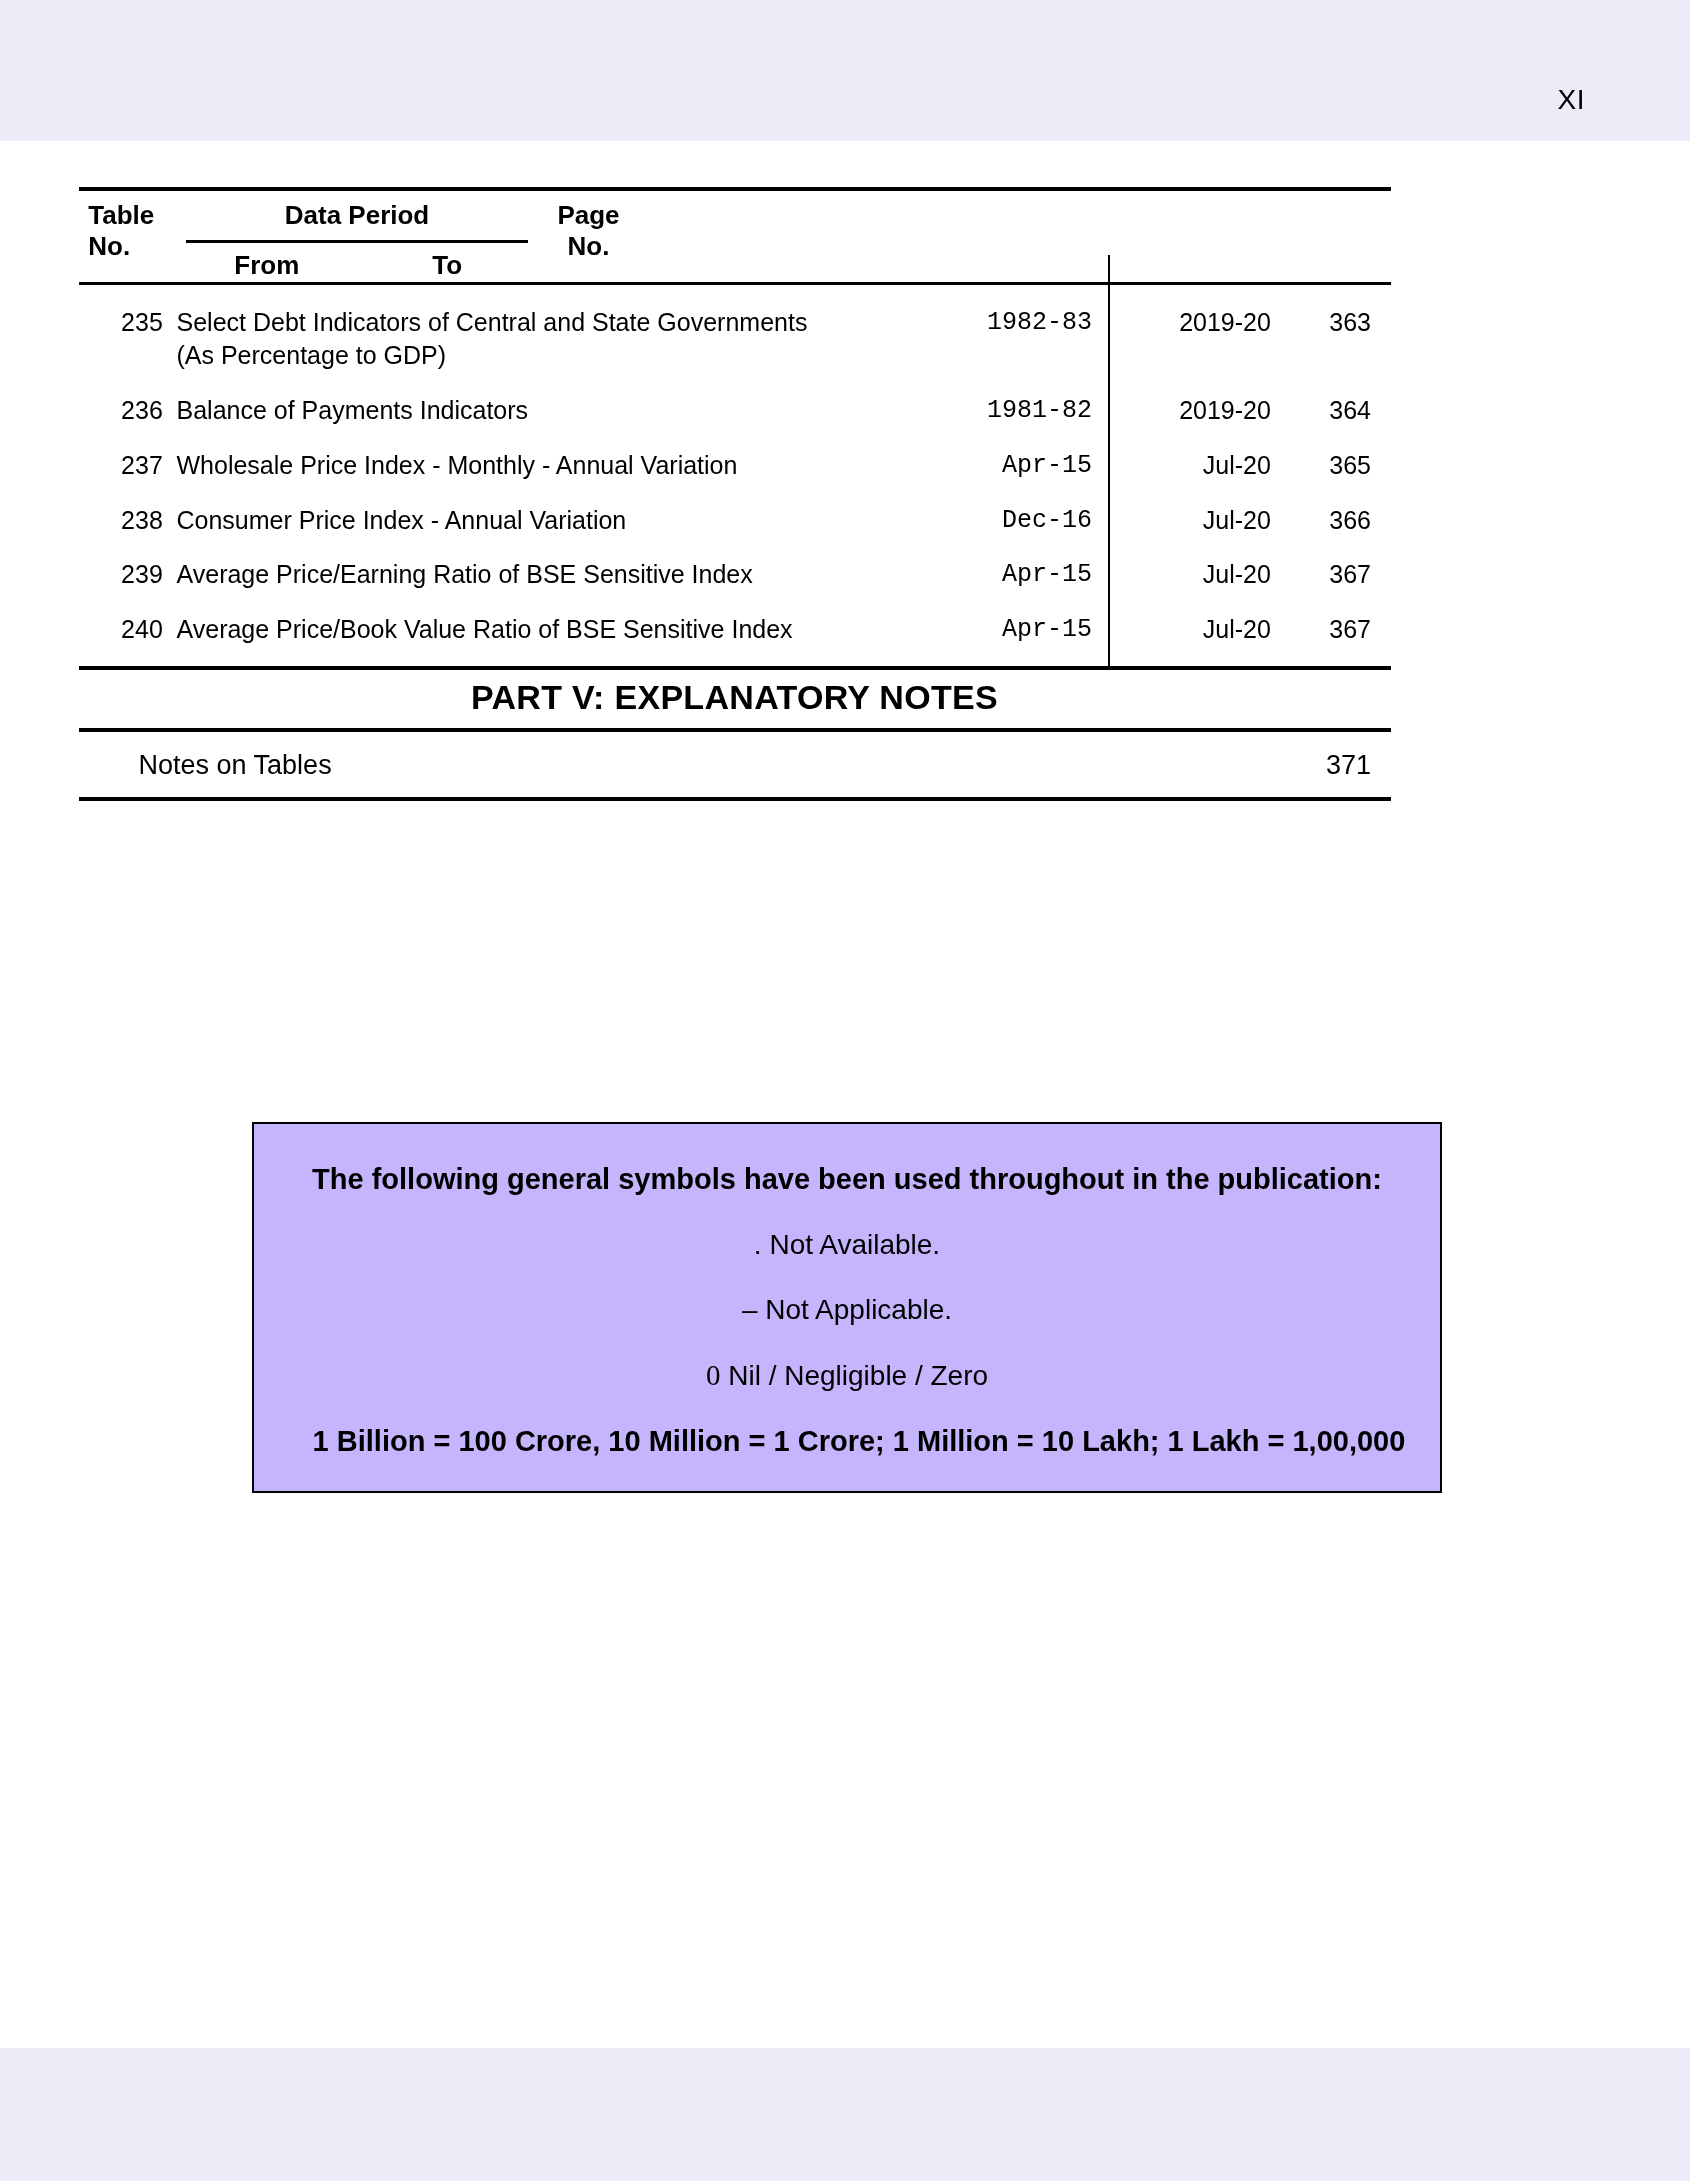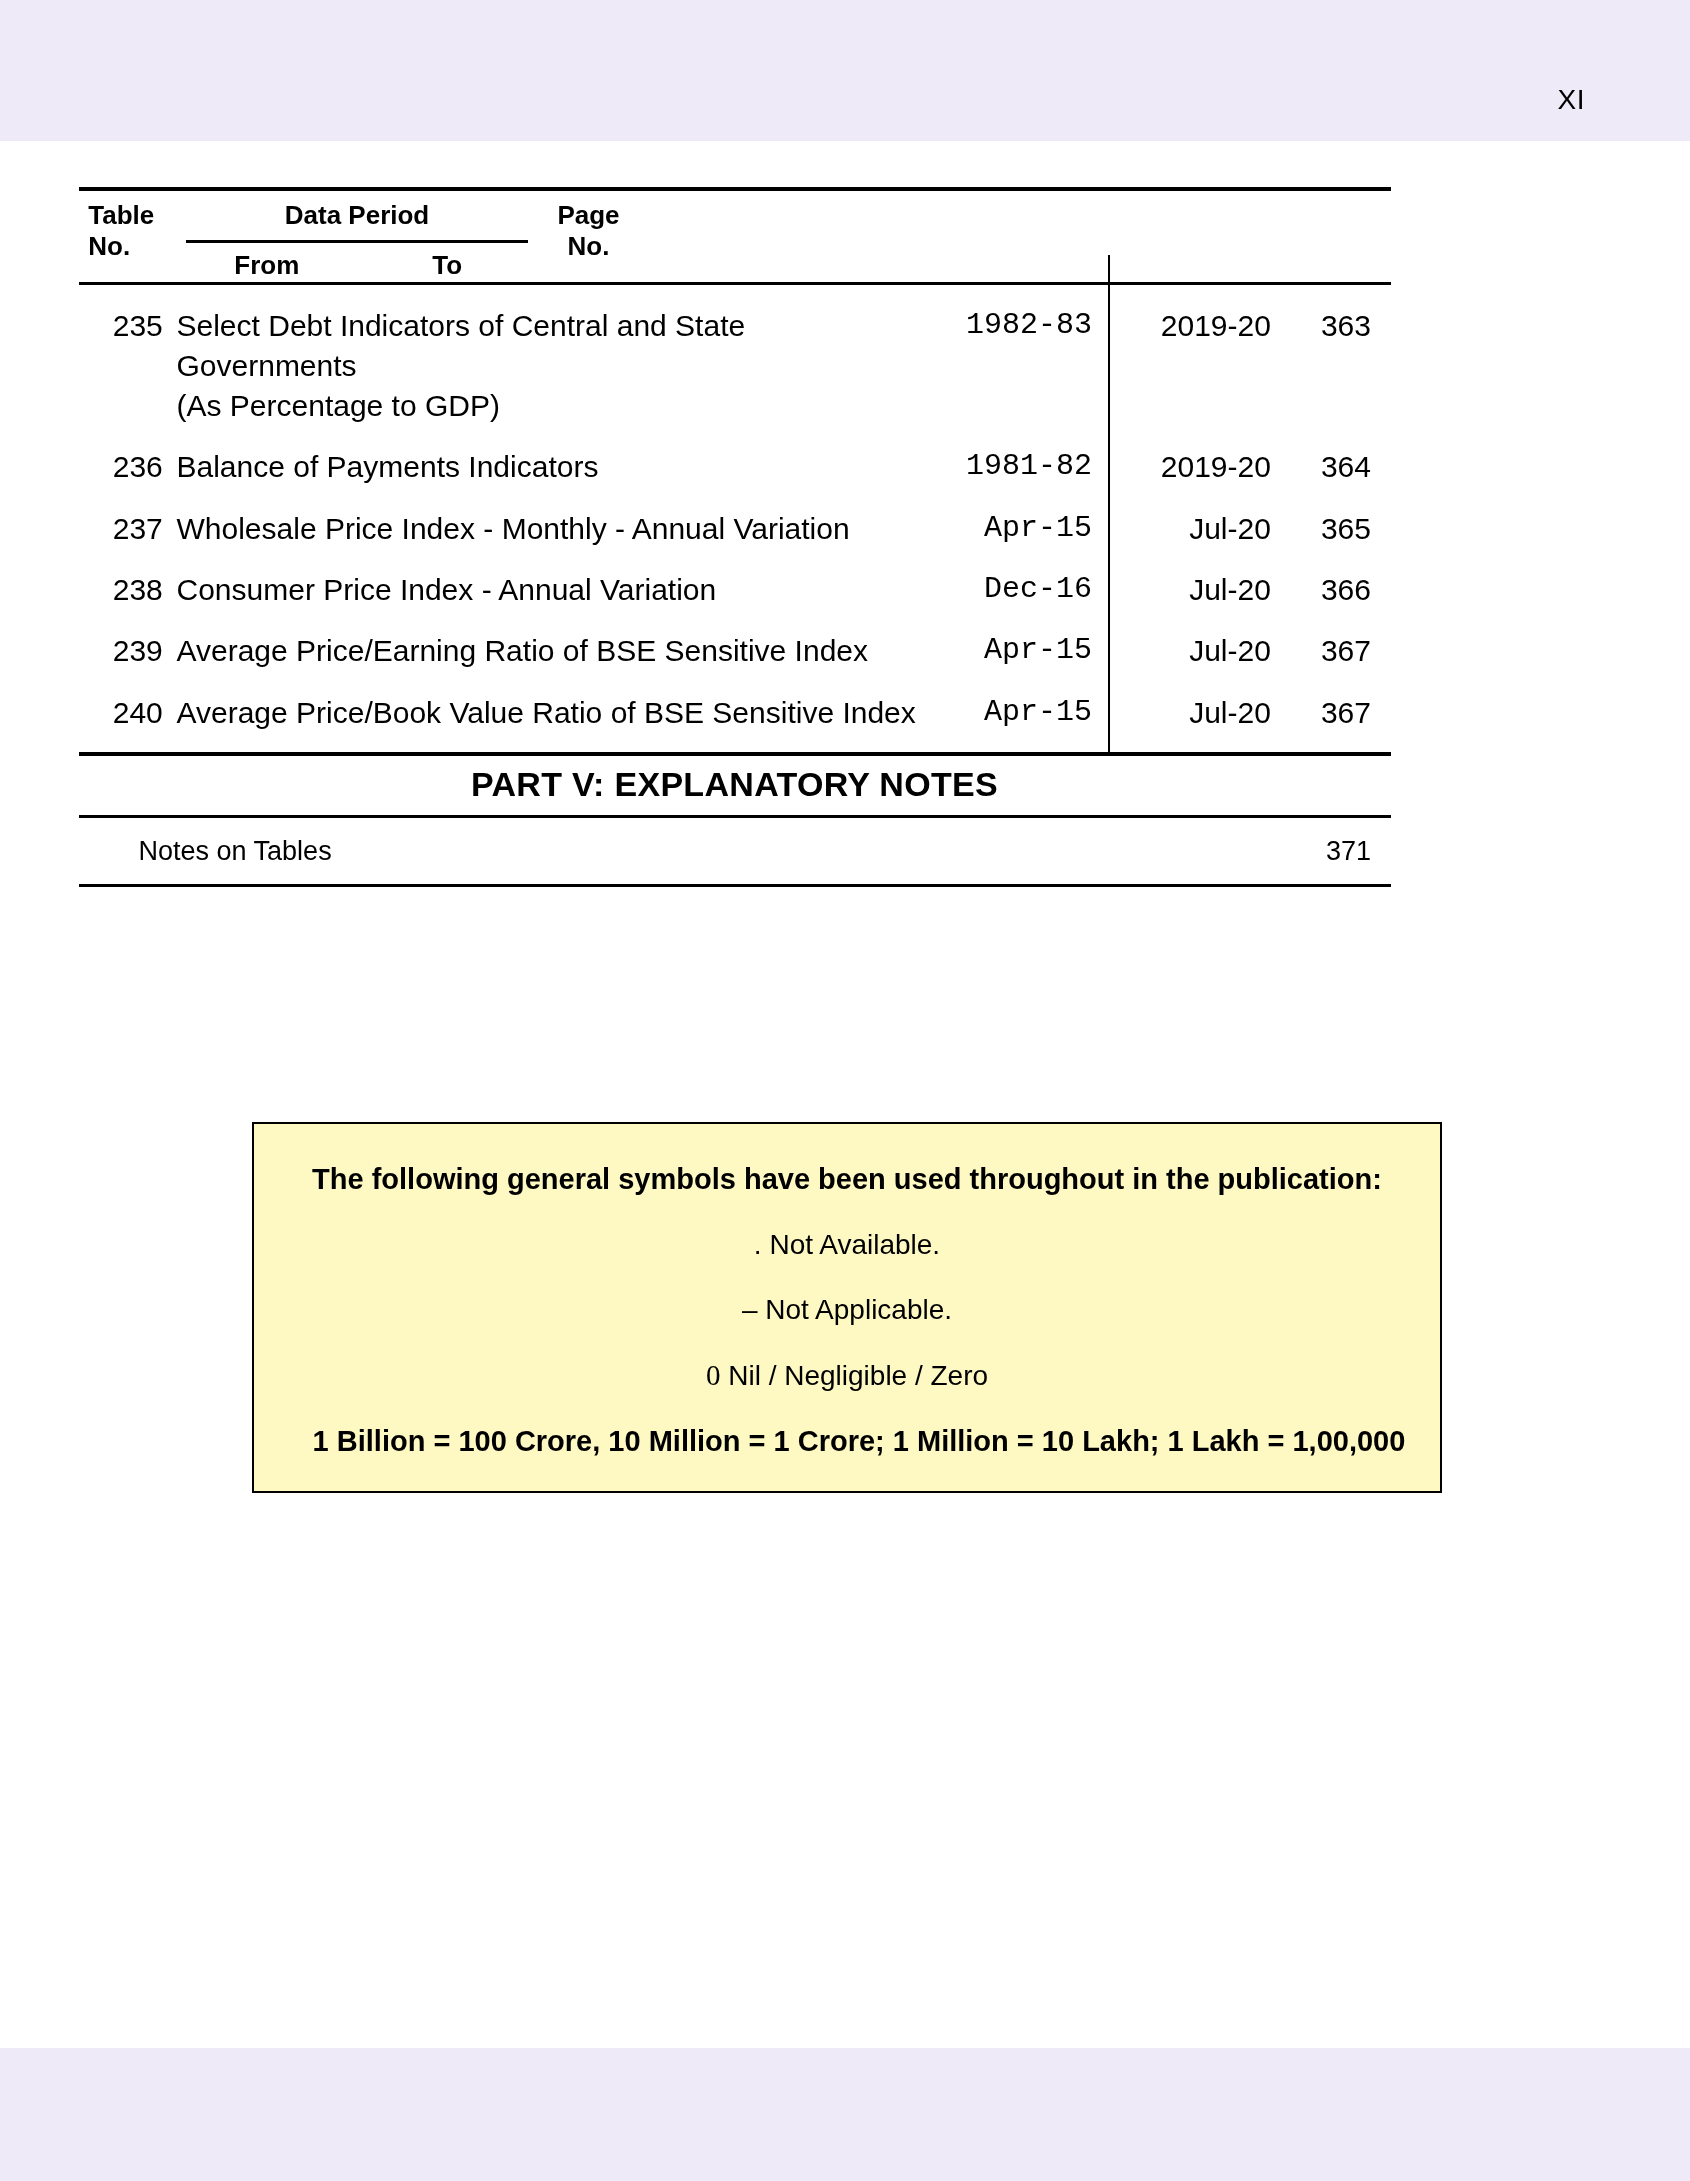--- a/index.html
+++ b/index.html
@@ -125,21 +125,21 @@
     top: 0;
     bottom: 0;
     left: 1029px;
     width: 2.9px;
     background: #000;
   }
 
   .row {
     display: flex;
     align-items: flex-start;
-    font-size: 30px;
+    font-size: 25px;
     line-height: 1.33;
     justify-content: center;
   }
   .row .col-no {
     text-align: right;
     padding-right: 13.7px;
     box-sizing: border-box;
   }
   .row .col-title { padding-right: 9.8px; box-sizing: border-box; }
   .row .col-period { box-sizing: border-box; }
@@ -192,21 +192,21 @@
   
   .symbols-box {
     position: absolute;
     left: 252px;
     top: 981px;
     width: 1190px;
     border: 2.9px solid #000;
     box-sizing: border-box;
     padding: 33px 0 33px 0;
     text-align: center;
-    background: #fef9c3;
+    background: #c4b5fd;
   }
   .sym-heading {
     font-weight: bold;
     font-size: 29px;
     padding: 5.9px 0 0 0;
   }
   .sym-line {
     font-size: 28px;
     padding-top: 33px;
   }

